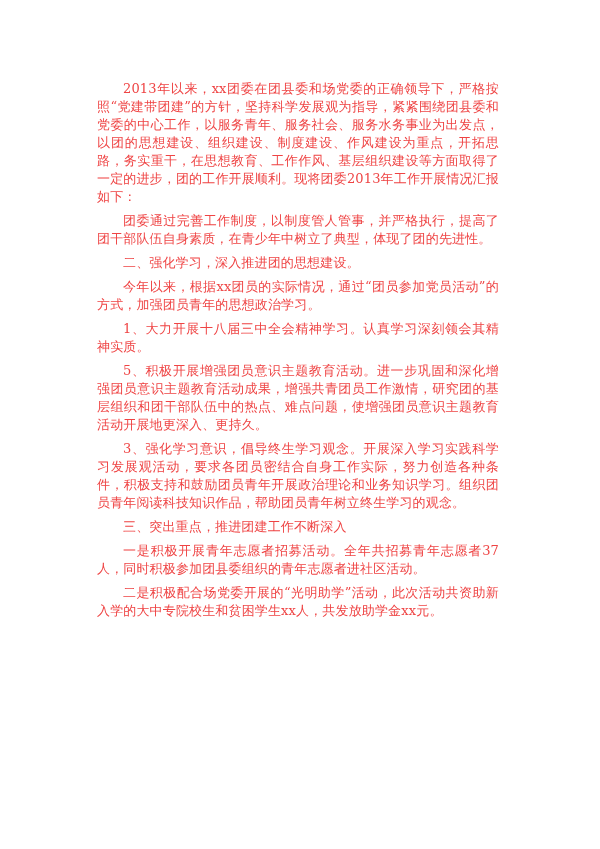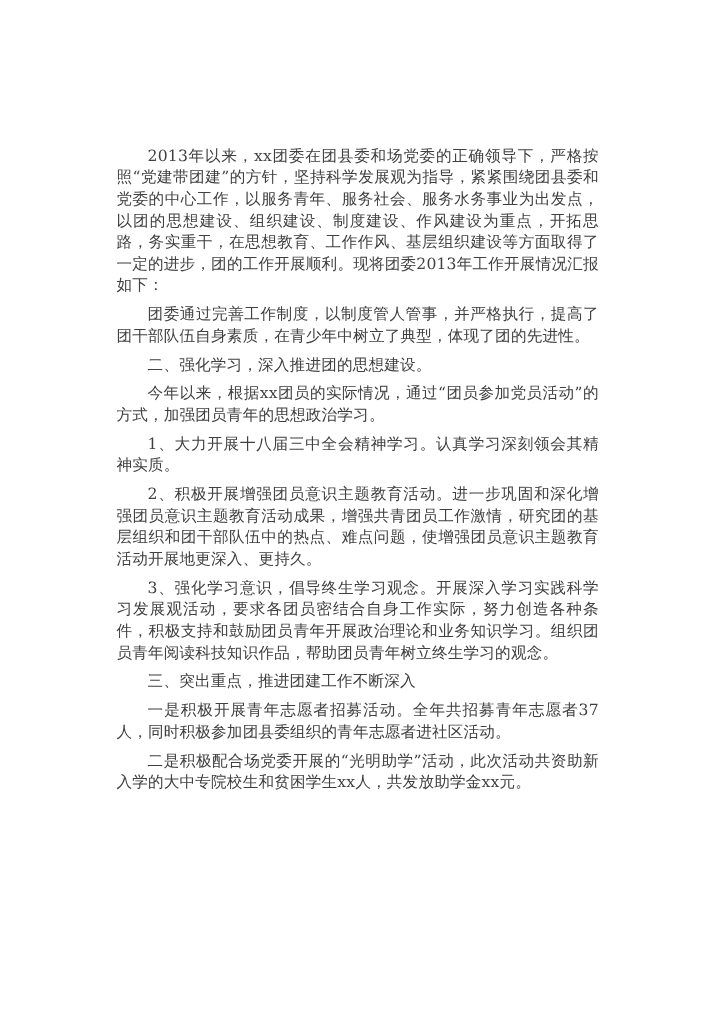--- a/index.html
+++ b/index.html
@@ -11,40 +11,39 @@
       width: 600px;
       height: 849px;
       overflow: hidden;
       position: relative;
     }
     .page {
       position: absolute;
       left: 97px;
       top: 80px;
       width: 402px;
-      color: #404040;
+      color: #ef4444;
       font-family: "DejaVu Serif", "Liberation Serif", serif;
       font-size: 13px;
       line-height: 18px;
       text-align: justify;
       letter-spacing: 0.15px;
-      margin-top: 42px;
     }
     .para {
       margin: 0 0 6px 0;
       text-indent: 2em;
     }
   </style>
 </head>
 <body>
 
 <div class="page">
   <p class="para">2013年以来，xx团委在团县委和场党委的正确领导下，严格按照“党建带团建”的方针，坚持科学发展观为指导，紧紧围绕团县委和党委的中心工作，以服务青年、服务社会、服务水务事业为出发点，以团的思想建设、组织建设、制度建设、作风建设为重点，开拓思路，务实重干，在思想教育、工作作风、基层组织建设等方面取得了一定的进步，团的工作开展顺利。现将团委2013年工作开展情况汇报如下：</p>
   <p class="para">团委通过完善工作制度，以制度管人管事，并严格执行，提高了团干部队伍自身素质，在青少年中树立了典型，体现了团的先进性。</p>
   <p class="para">二、强化学习，深入推进团的思想建设。</p>
   <p class="para">今年以来，根据xx团员的实际情况，通过“团员参加党员活动”的方式，加强团员青年的思想政治学习。</p>
   <p class="para">1、大力开展十八届三中全会精神学习。认真学习深刻领会其精神实质。</p>
-  <p class="para">2、积极开展增强团员意识主题教育活动。进一步巩固和深化增强团员意识主题教育活动成果，增强共青团员工作激情，研究团的基层组织和团干部队伍中的热点、难点问题，使增强团员意识主题教育活动开展地更深入、更持久。</p>
+  <p class="para">5、积极开展增强团员意识主题教育活动。进一步巩固和深化增强团员意识主题教育活动成果，增强共青团员工作激情，研究团的基层组织和团干部队伍中的热点、难点问题，使增强团员意识主题教育活动开展地更深入、更持久。</p>
   <p class="para">3、强化学习意识，倡导终生学习观念。开展深入学习实践科学习发展观活动，要求各团员密结合自身工作实际，努力创造各种条件，积极支持和鼓励团员青年开展政治理论和业务知识学习。组织团员青年阅读科技知识作品，帮助团员青年树立终生学习的观念。</p>
   <p class="para">三、突出重点，推进团建工作不断深入</p>
   <p class="para">一是积极开展青年志愿者招募活动。全年共招募青年志愿者37人，同时积极参加团县委组织的青年志愿者进社区活动。</p>
   <p class="para">二是积极配合场党委开展的“光明助学”活动，此次活动共资助新入学的大中专院校生和贫困学生xx人，共发放助学金xx元。</p>
 </div>
 
 </body></html>

